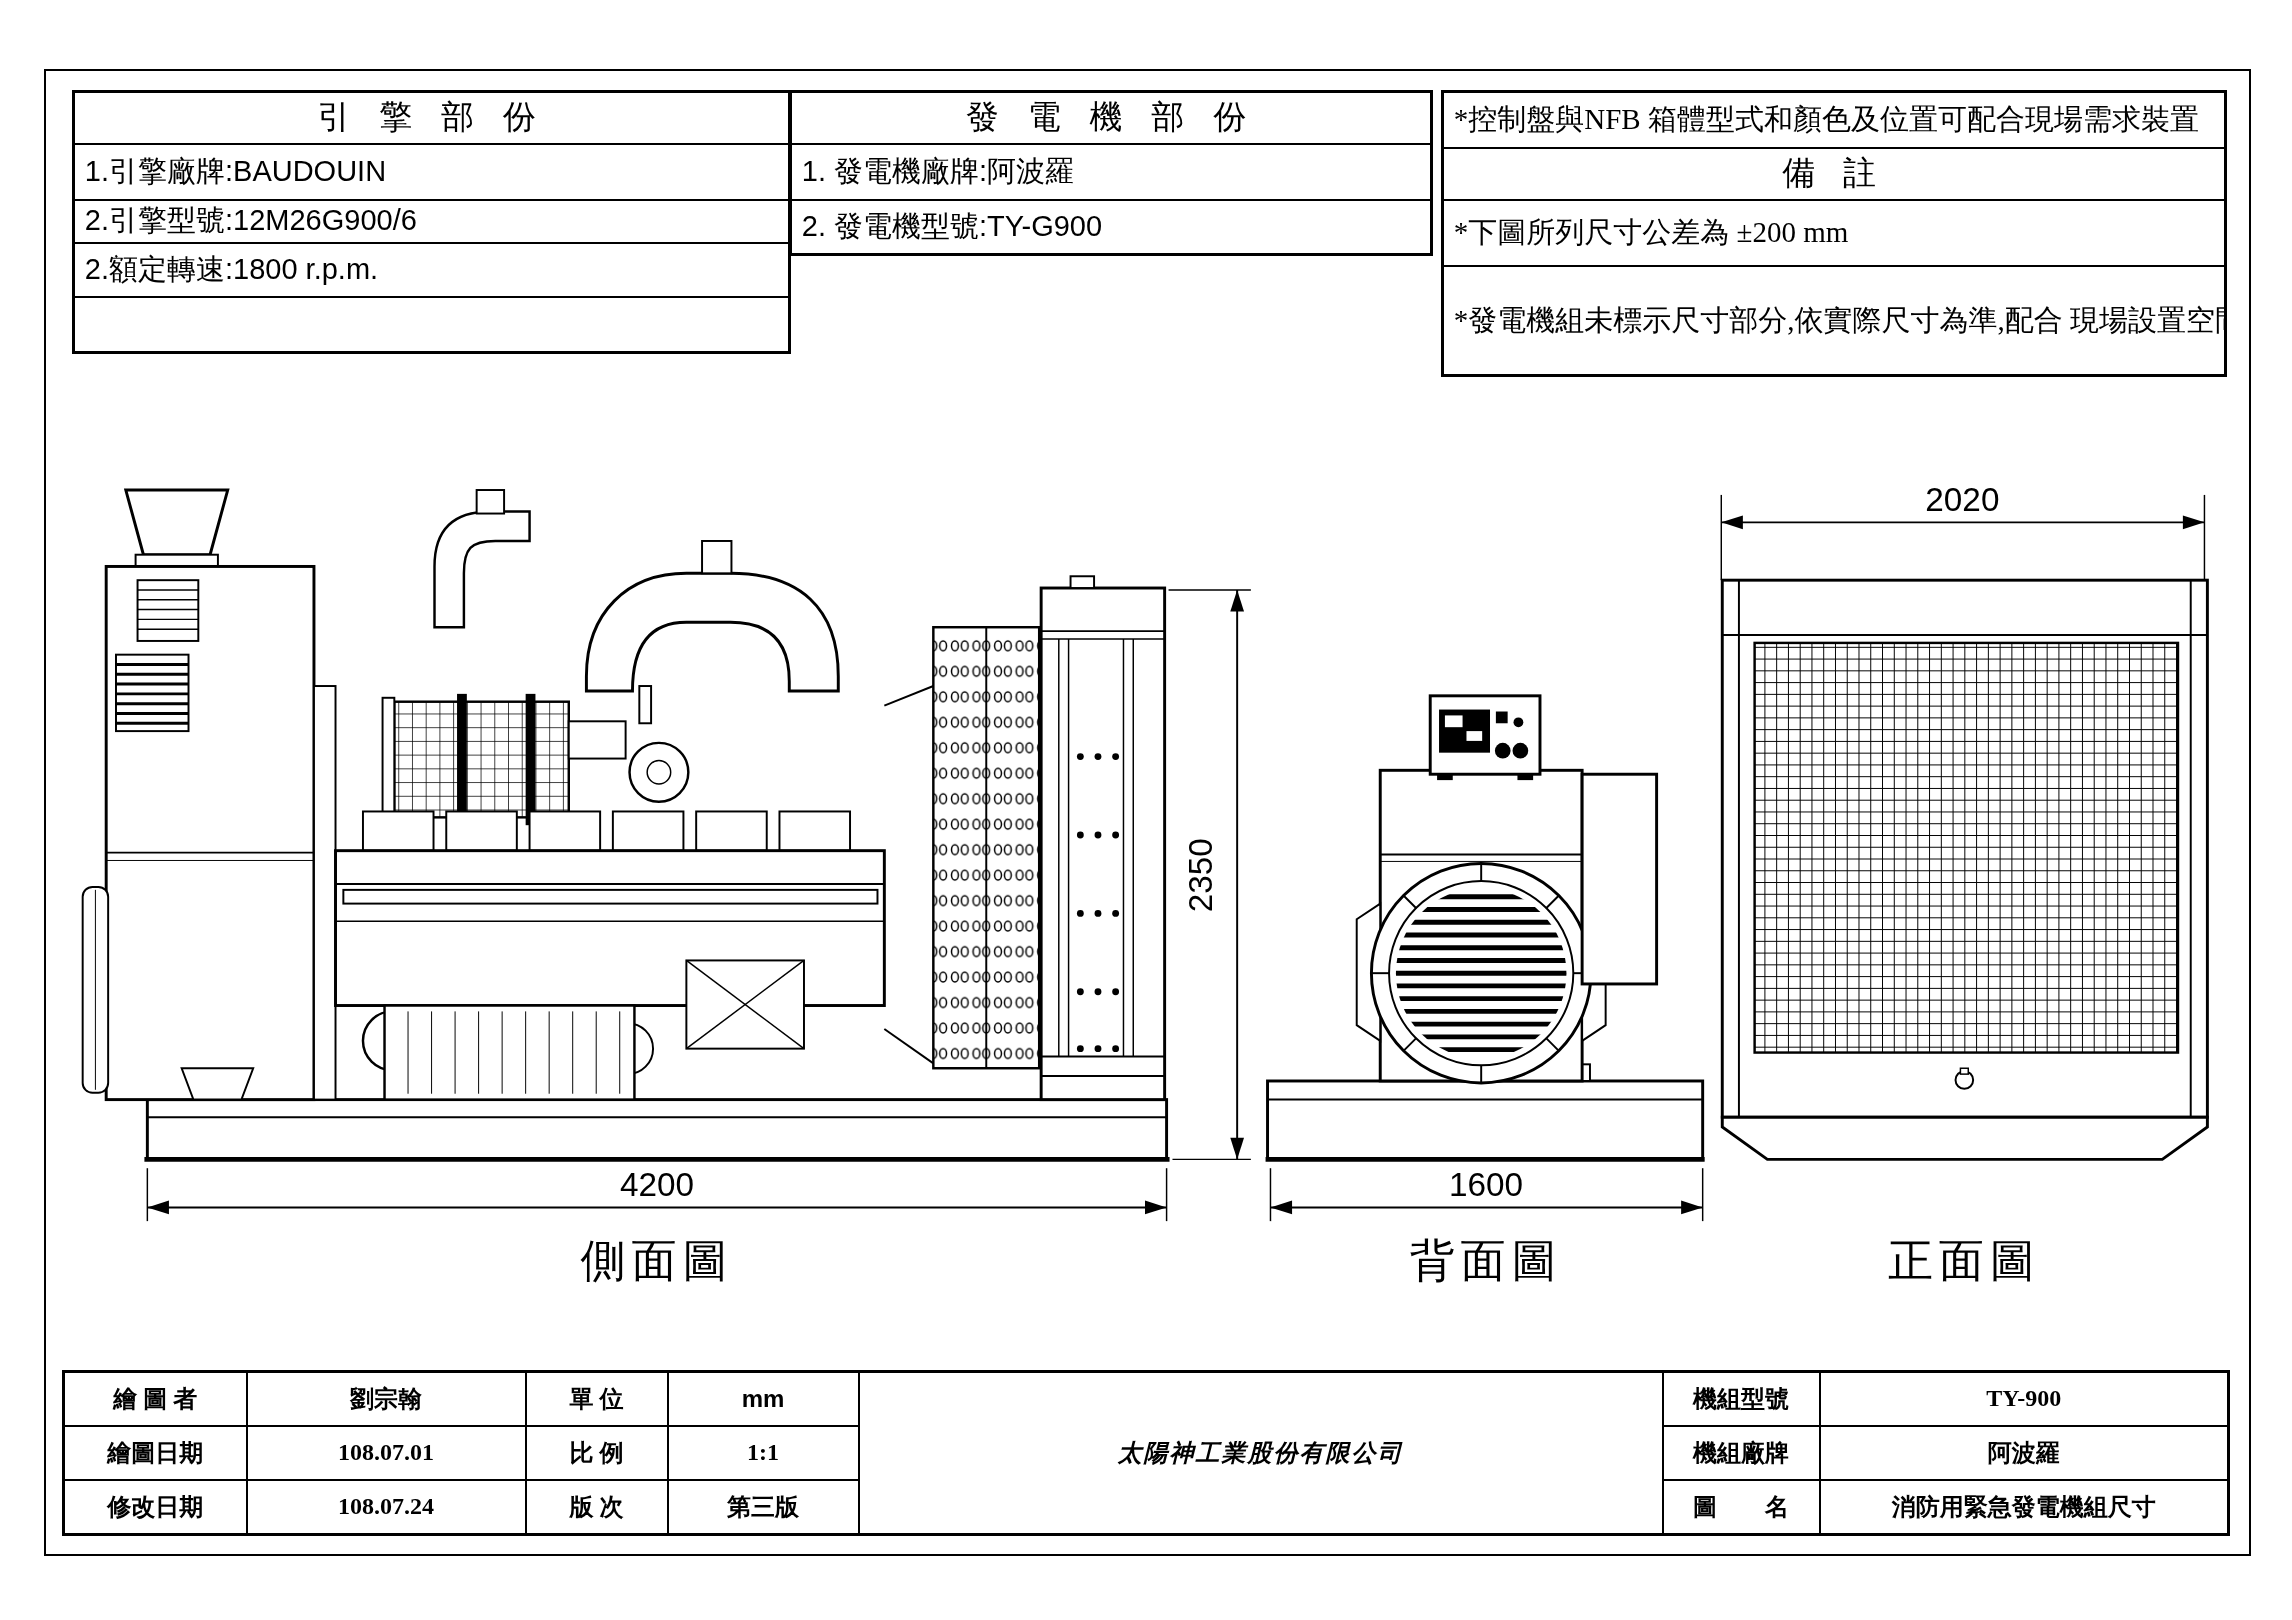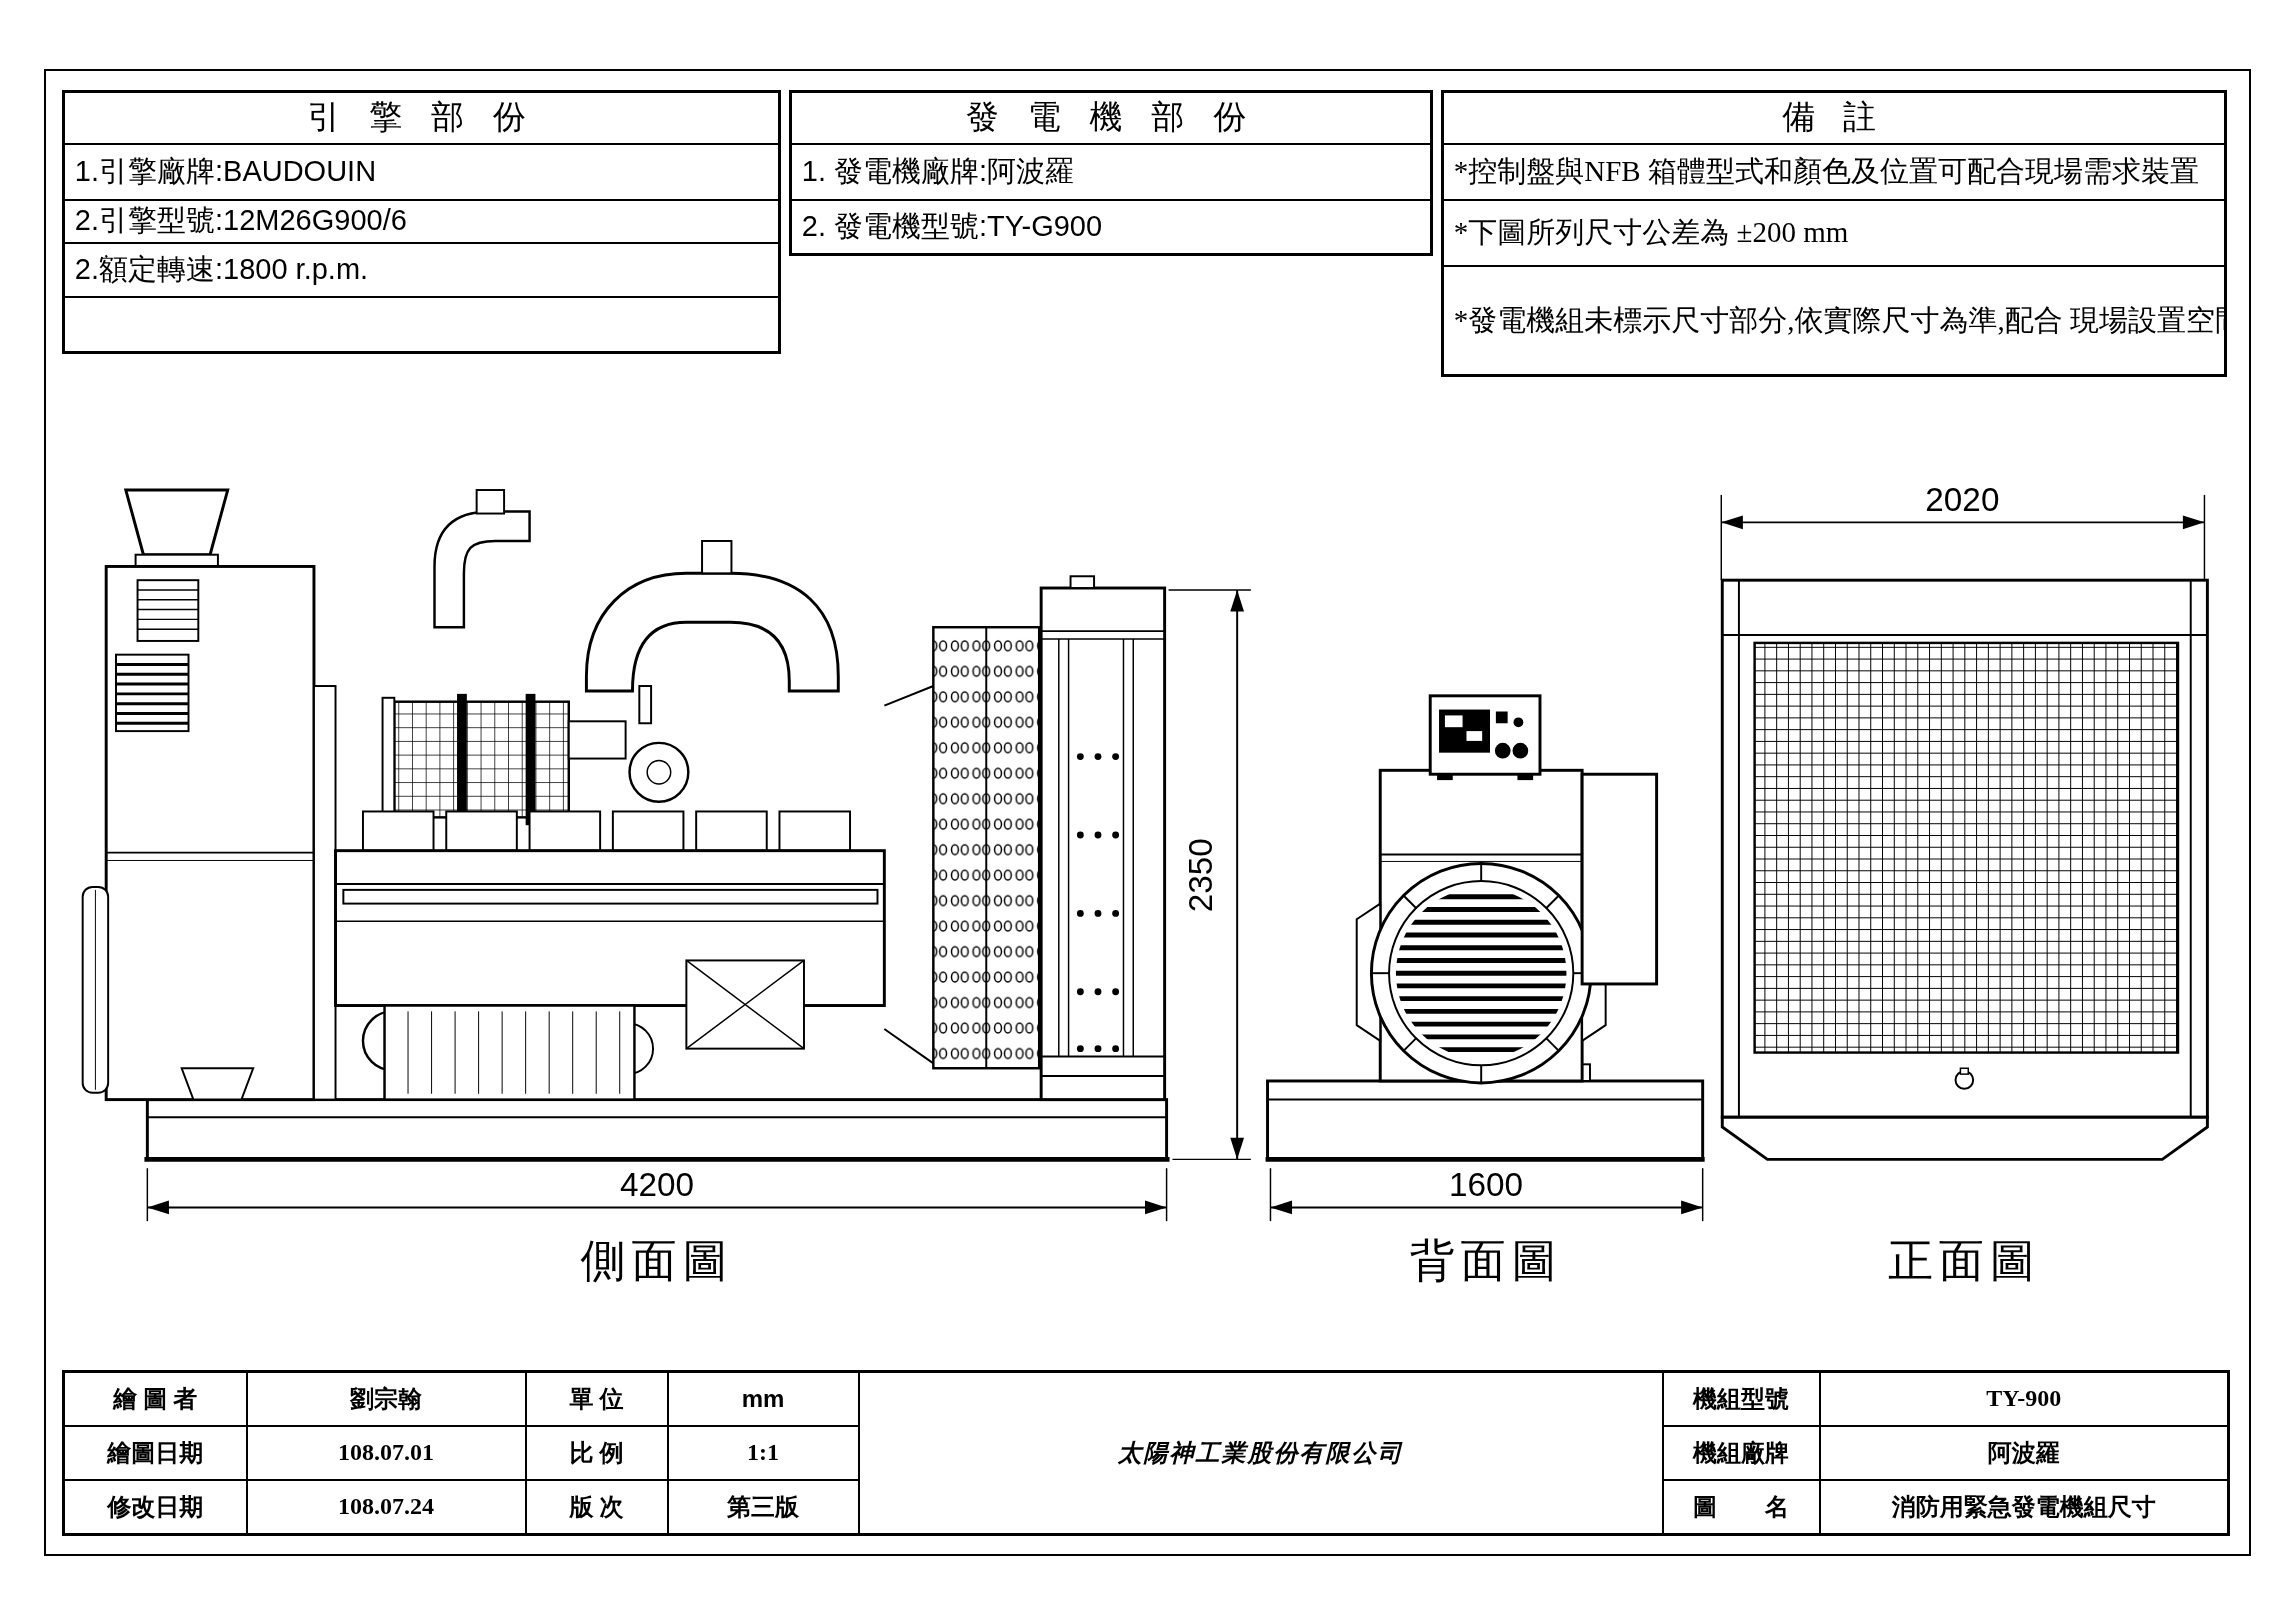--- a/index.html
+++ b/index.html
@@ -8,21 +8,21 @@
   .page-border{position:absolute;left:44px;top:69px;width:2203px;height:1483px;
         border:2px solid #000;}
   svg.drawing{position:absolute;left:0;top:0;}
 
   
   table.spec{position:absolute;border-collapse:collapse;table-layout:fixed;
         border:3.9px solid #000;background:#fff;}
   table.spec td{border:2.9px solid #000;padding:0 9.8px;font-size:29px;vertical-align:middle;
         overflow:hidden;white-space:nowrap;}
   table.spec td.hdr{text-align:center;font-size:33px;letter-spacing:9.8px;white-space:nowrap;}
-  .spec-engine{left:62px;top:90px;width:719px;font-family:"Liberation Sans",sans-serif;padding-left:24px;}
+  .spec-engine{left:72px;top:90px;width:719px;font-family:"Liberation Sans",sans-serif;padding-left:24px;}
   .spec-generator{left:789px;top:90px;width:644px;font-family:Liberation Sans, sans-serif;}
   .spec-remarks{left:1441px;top:90px;width:786px;font-family:"Liberation Serif",serif;}
   .spec-remarks td{font-size:27.4px;white-space:pre-wrap;line-height:1.35;}
   .spec-remarks td.hdr{font-size:33px;letter-spacing:17.6px;}
 
   
   table.title{position:absolute;left:62px;top:1370px;width:2165px;border-collapse:collapse;
         table-layout:fixed;border:3.9px solid #000;background:#fff;}
   table.title td{border:2.9px solid #000;text-align:center;vertical-align:middle;
         font-size:24px;overflow:hidden;white-space:nowrap;font-weight:bold;}
@@ -261,25 +261,25 @@
           <td>1. 發電機廠牌:阿波羅</td>
         </tr>
     <tr style="height:55px">
           <td>2. 發電機型號:TY-G900</td>
         </tr>
   </tbody>
     </table>
 
   <table class="spec spec-remarks">
     <tbody>
-        <tr style="height:52px">
+        <tr style="height:56px">
+          <td>*控制盤與NFB 箱體型式和顏色及位置可配合現場需求裝置</td>
+        </tr>
+    <tr style="height:52px">
           <td class="hdr">備 註</td>
-        </tr>
-    <tr style="height:56px">
-          <td>*控制盤與NFB 箱體型式和顏色及位置可配合現場需求裝置</td>
         </tr>
     <tr style="height:66px">
           <td>*下圖所列尺寸公差為 ±200  mm</td>
         </tr>
     <tr style="height:110px">
           <td>*發電機組未標示尺寸部分,依實際尺寸為準,配合
  現場設置空間調整</td>
         </tr>
   </tbody>
     </table>

